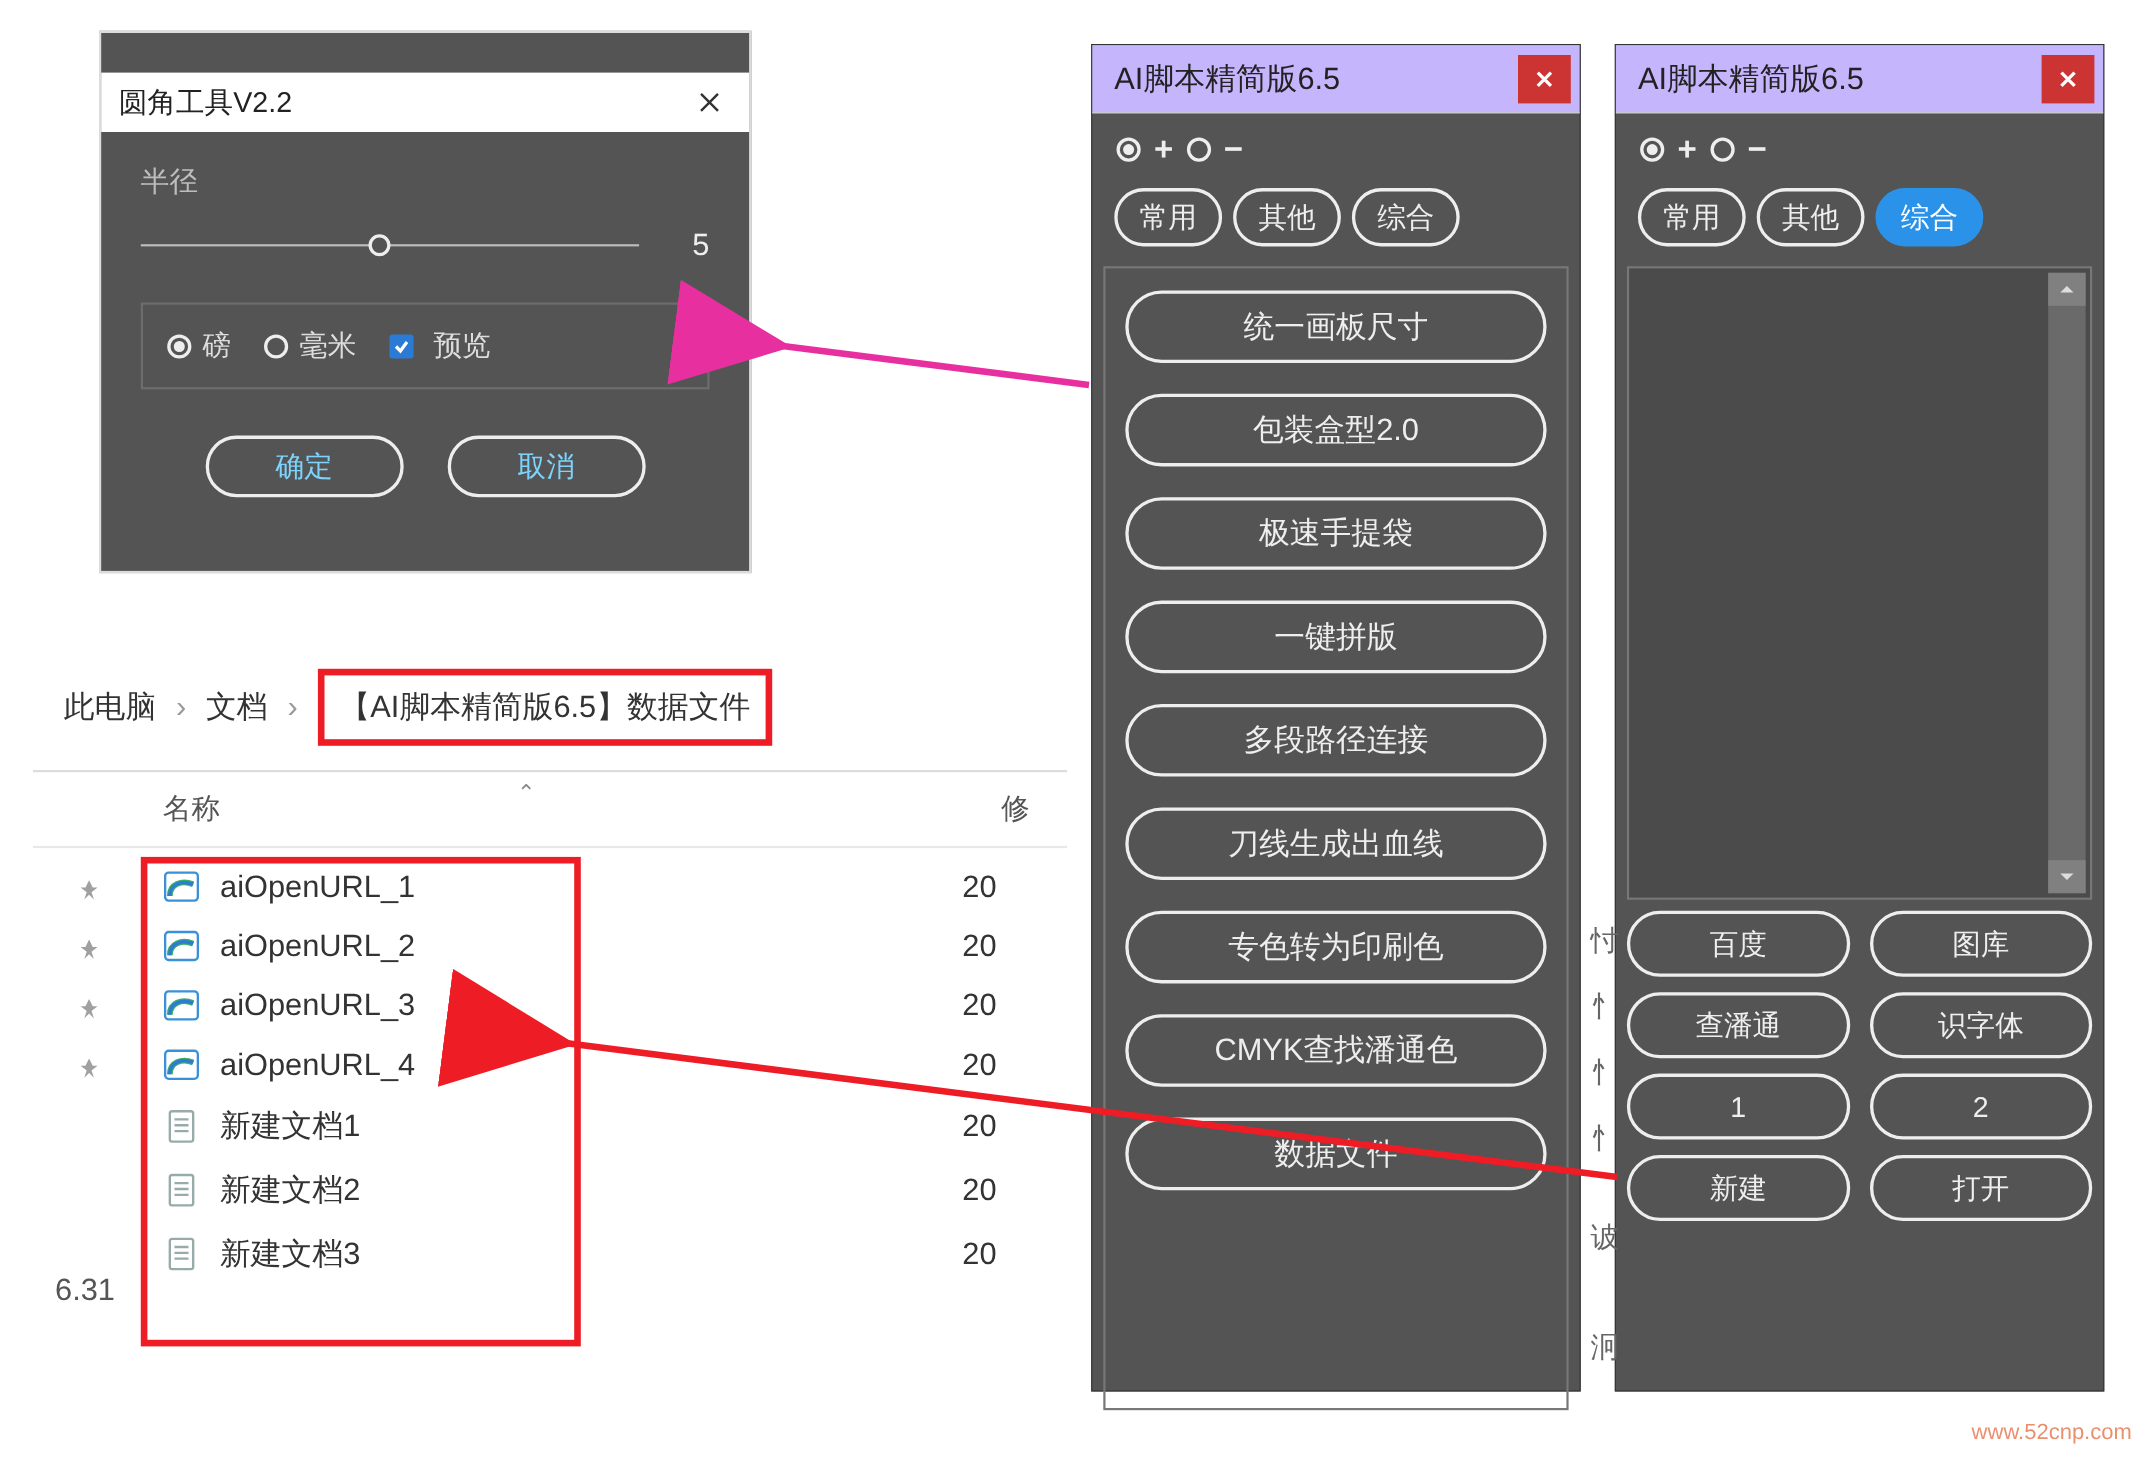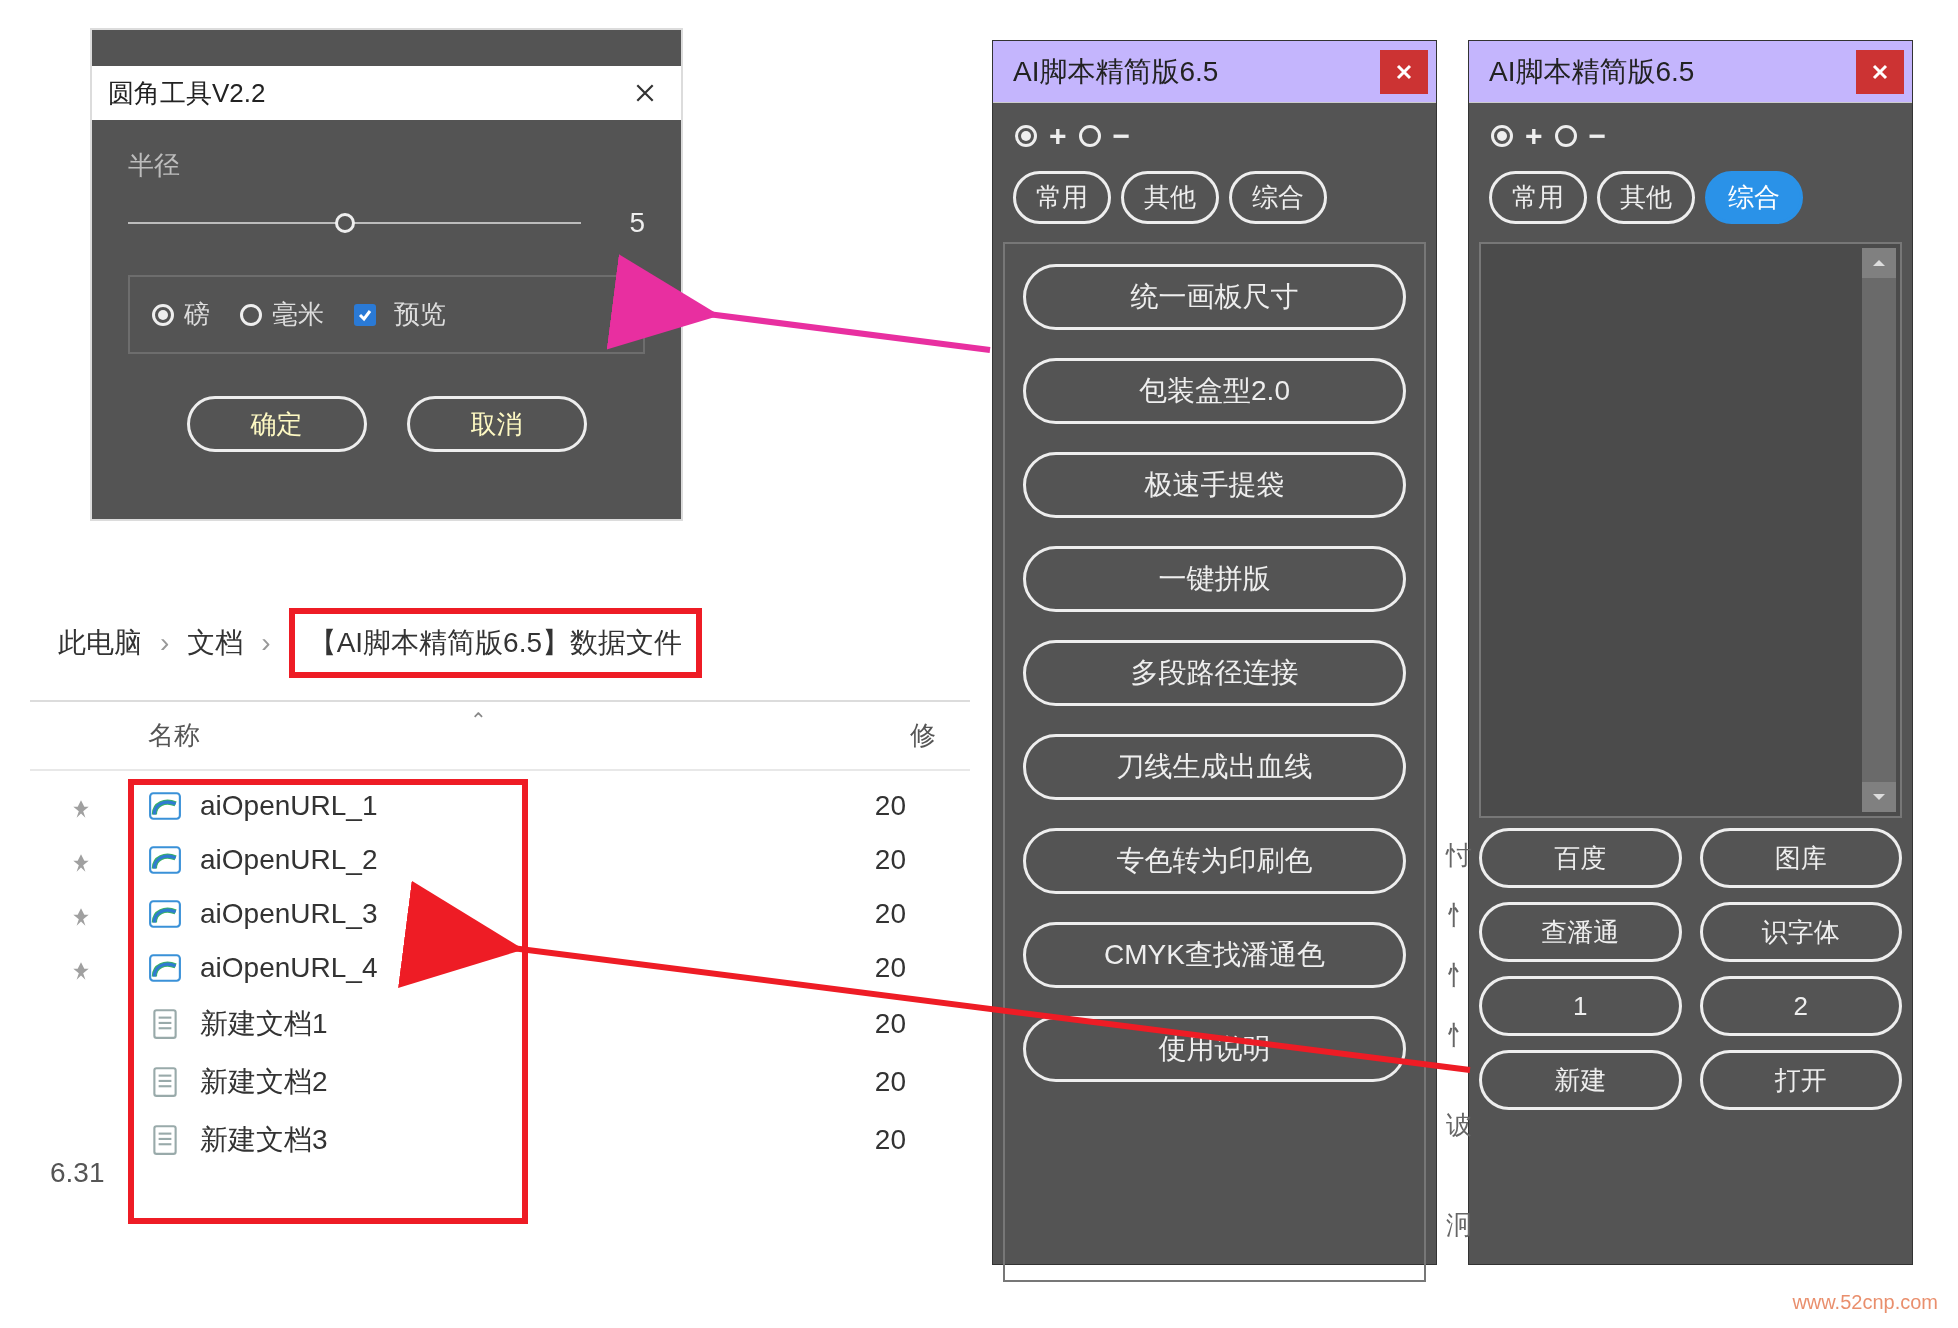--- a/index.html
+++ b/index.html
@@ -62,21 +62,21 @@
   .check { display:flex; align-items:center; gap:18px; cursor:pointer;}
   .check-box {
     width:22px; height:22px; background:#2a7ad6; border-radius:3px;
     display:flex; align-items:center; justify-content:center;
   }
   .check-box svg { width:16px; height:16px; stroke:#fff; stroke-width:3; fill:none;}
 
   .dialog-buttons { display:flex; gap:40px; justify-content:center; margin-top: 42px; }
   .dlg-btn {
     width: 180px; height: 56px; border: 3px solid #eee; border-radius: 30px;
-    background: transparent; color:#fef9c3; font-size: 26px; display:flex;
+    background: transparent; color:#7dd3fc; font-size: 26px; display:flex;
     align-items:center; justify-content:center; cursor:pointer;
   }
 
   
   .explorer {
     position:absolute; top: 590px; left: 30px; width: 940px;
     font-size: 28px; color:#333;
   }
   .breadcrumb {
     display:flex; align-items:center; gap: 18px; padding: 18px 10px 22px 28px;
@@ -373,21 +373,21 @@
   </div>
   <div class="panel-body">
     <div class="tool-btn">统一画板尺寸</div>
     <div class="tool-btn">包装盒型2.0</div>
     <div class="tool-btn">极速手提袋</div>
     <div class="tool-btn">一键拼版</div>
     <div class="tool-btn">多段路径连接</div>
     <div class="tool-btn">刀线生成出血线</div>
     <div class="tool-btn">专色转为印刷色</div>
     <div class="tool-btn">CMYK查找潘通色</div>
-    <div class="tool-btn">使用说明</div>
+    <div class="tool-btn">数据文件</div>
   </div>
 </div>
 
 <div class="panel panel2">
   <div class="panel-titlebar">
     <span class="panel-title">AI脚本精简版6.5</span>
     <span class="panel-close">
       <svg viewBox="0 0 18 18">
           <path d="M3 3 L15 15 M15 3 L3 15"></path>
         </svg>

